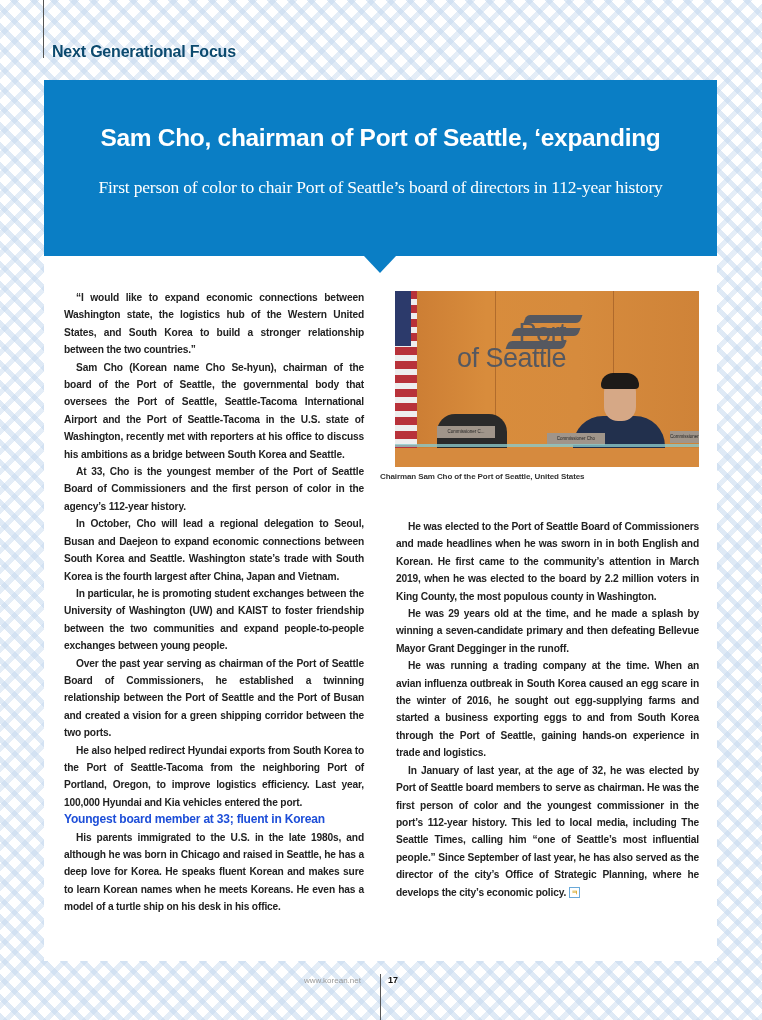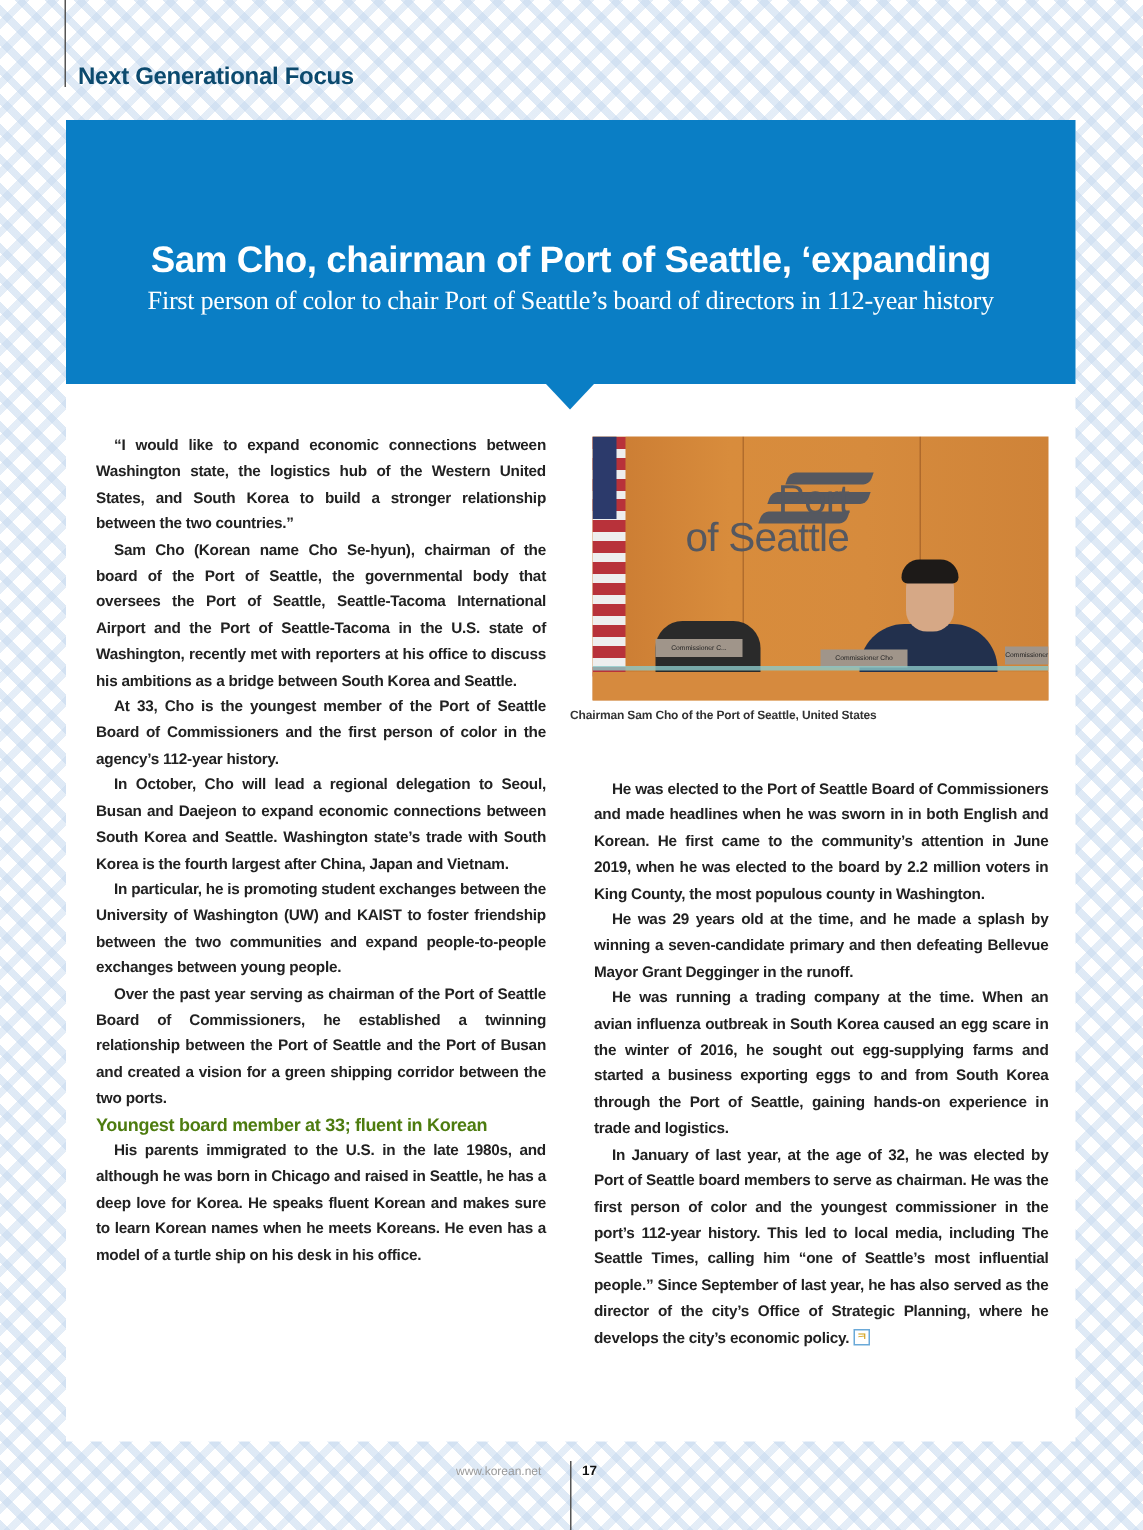--- a/index.html
+++ b/index.html
@@ -16,28 +16,28 @@
   .section-label { position: absolute; left: 52px; top: 43px; font-size: 16px; font-weight: bold; color: #0c4a6e; letter-spacing: -0.2px; }
 
   .panel { position: absolute; left: 44px; top: 80px; width: 673px; height: 881px; background: #fff; }
   .banner {
     position: absolute; left: 0; top: 0; width: 673px; height: 176px; background: #0a7ec5; color: #fff; text-align: center;
   }
   .banner-arrow {
     position: absolute; left: 320px; top: 176px; width: 0; height: 0;
     border-left: 16px solid transparent; border-right: 16px solid transparent; border-top: 17px solid #0a7ec5;
   }
-  .headline { position: absolute; left: 0; right: 0; top: 42px; font-size: 24.5px; font-weight: bold; line-height: 31px; letter-spacing: -0.3px; margin-top: 36px; }
-  .subhead { position: absolute; left: 0; right: 0; top: 110px; font-family: "Liberation Serif", serif; font-size: 17.5px; letter-spacing: -0.2px; }
+  .headline { position: absolute; left: 0; right: 0; top: 42px; font-size: 24.5px; font-weight: bold; line-height: 31px; letter-spacing: -0.3px; }
+  .subhead { position: absolute; left: 0; right: 0; top: 97px; font-family: "Liberation Serif", serif; font-size: 17.5px; letter-spacing: -0.2px; }
 
   .col { position: absolute; font-size: 10.2px; line-height: 17.4px; color: #222; text-align: justify; letter-spacing: -0.15px; }
   .col p { margin: 0; text-indent: 12px; font-weight: bold; }
   .col-left { left: 64px; top: 289px; width: 300px; }
   .col-right { left: 396px; top: 518px; width: 303px; }
-  .subheading { color: #4d7c0f; font-weight: bold; font-size: 12px; margin: 14px 0 3px 0; text-indent: 0 !important; letter-spacing: -0.2px; }
+  .subheading { color: #1d4ed8; font-weight: bold; font-size: 12px; margin: 14px 0 3px 0; text-indent: 0 !important; letter-spacing: -0.2px; }
 
   .photo {
     position: absolute; left: 395px; top: 291px; width: 304px; height: 176px; overflow: hidden;
     background: linear-gradient(90deg, #c97a32 0%, #d88c3c 30%, #d68b3d 60%, #cf8338 100%);
   }
   .photo .wall-seam { position: absolute; top: 0; bottom: 30px; width: 1px; background: rgba(120,60,20,0.4); }
   .photo .flag { position: absolute; left: 0; top: 0; width: 22px; height: 160px;
     background: repeating-linear-gradient(180deg, #b8323a 0 8px, #eee 8px 14px); }
   .photo .flag::before { content: ""; position: absolute; left: 0; top: 0; width: 16px; height: 55px; background: #2c3a6b; }
   .photo .logo-text { position: absolute; left: 48px; top: 30px; font-family: "Liberation Sans", sans-serif; color: #555860; font-size: 27px; line-height: 25px; letter-spacing: -0.5px; text-align: right; }
@@ -75,20 +75,21 @@
   <div class="banner-arrow"></div>
 </div>
 
 <div class="col col-left">
   <p>“I would like to expand economic connections between Washington state, the logistics hub of the Western United States, and South Korea to build a stronger relationship between the two countries.”</p>
   <p>Sam Cho (Korean name Cho Se-hyun), chairman of the board of the Port of Seattle, the governmental body that oversees the Port of Seattle, Seattle-Tacoma International Airport and the Port of Seattle-Tacoma in the U.S. state of Washington, recently met with reporters at his office to discuss his ambitions as a bridge between South Korea and Seattle.</p>
   <p>At 33, Cho is the youngest member of the Port of Seattle Board of Commissioners and the first person of color in the agency’s 112-year history.</p>
   <p>In October, Cho will lead a regional delegation to Seoul, Busan and Daejeon to expand economic connections between South Korea and Seattle. Washington state’s trade with South Korea is the fourth largest after China, Japan and Vietnam.</p>
   <p>In particular, he is promoting student exchanges between the University of Washington (UW) and KAIST to foster friendship between the two communities and expand people-to-people exchanges between young people.</p>
   <p>Over the past year serving as chairman of the Port of Seattle Board of Commissioners, he established a twinning relationship between the Port of Seattle and the Port of Busan and created a vision for a green shipping corridor between the two ports.</p>
+  <p>He also helped redirect Hyundai exports from South Korea to the Port of Seattle-Tacoma from the neighboring Port of Portland, Oregon, to improve logistics efficiency. Last year, 100,000 Hyundai and Kia vehicles entered the port.</p>
   <p class="subheading">Youngest board member at 33; fluent in Korean</p>
   <p>His parents immigrated to the U.S. in the late 1980s, and although he was born in Chicago and raised in Seattle, he has a deep love for Korea. He speaks fluent Korean and makes sure to learn Korean names when he meets Koreans. He even has a model of a turtle ship on his desk in his office.</p>
 </div>
 
 <div class="photo">
   <div class="flag"></div>
   <div class="wall-seam" style="left:100px"></div>
   <div class="wall-seam" style="left:218px"></div>
   <div class="stripe" style="left:130px; top:24px; width:56px;"></div>
   <div class="stripe" style="left:118px; top:37px; width:66px;"></div>
@@ -103,21 +104,21 @@
   <div class="person-hair"></div>
   <div class="plate" style="left:42px; top:135px; width:58px;">Commissioner C...</div>
   <div class="plate" style="left:152px; top:142px; width:58px;">Commissioner Cho</div>
   <div class="plate" style="left:275px; top:140px; width:29px;">Commissioner</div>
   <div class="glass"></div>
   <div class="desk"></div>
 </div>
 <div class="caption">Chairman Sam Cho of the Port of Seattle, United States</div>
 
 <div class="col col-right">
-  <p>He was elected to the Port of Seattle Board of Commissioners and made headlines when he was sworn in in both English and Korean. He first came to the community’s attention in June 2019, when he was elected to the board by 2.2 million voters in King County, the most populous county in Washington.</p>
+  <p>He was elected to the Port of Seattle Board of Commissioners and made headlines when he was sworn in in both English and Korean. He first came to the community’s attention in March 2019, when he was elected to the board by 2.2 million voters in King County, the most populous county in Washington.</p>
   <p>He was 29 years old at the time, and he made a splash by winning a seven-candidate primary and then defeating Bellevue Mayor Grant Degginger in the runoff.</p>
   <p>He was running a trading company at the time. When an avian influenza outbreak in South Korea caused an egg scare in the winter of 2016, he sought out egg-supplying farms and started a business exporting eggs to and from South Korea through the Port of Seattle, gaining hands-on experience in trade and logistics.</p>
   <p><span>In January of last year, at the age of 32, he was elected by Port of Seattle board members to serve as chairman. He was the first person of color and the youngest commissioner in the port’s 112-year history. This led to local media, including The Seattle Times, calling him “one of Seattle’s most influential people.” Since September of last year, he has also served as the director of the city’s Office of Strategic Planning, where he develops the city’s economic policy.</span><span class="end-mark">ㅋ</span></p>
 </div>
 
 <div class="footer-url">www.korean.net</div>
 <div class="footer-rule"></div>
 <div class="page-number">17</div>
 
 </body></html>

